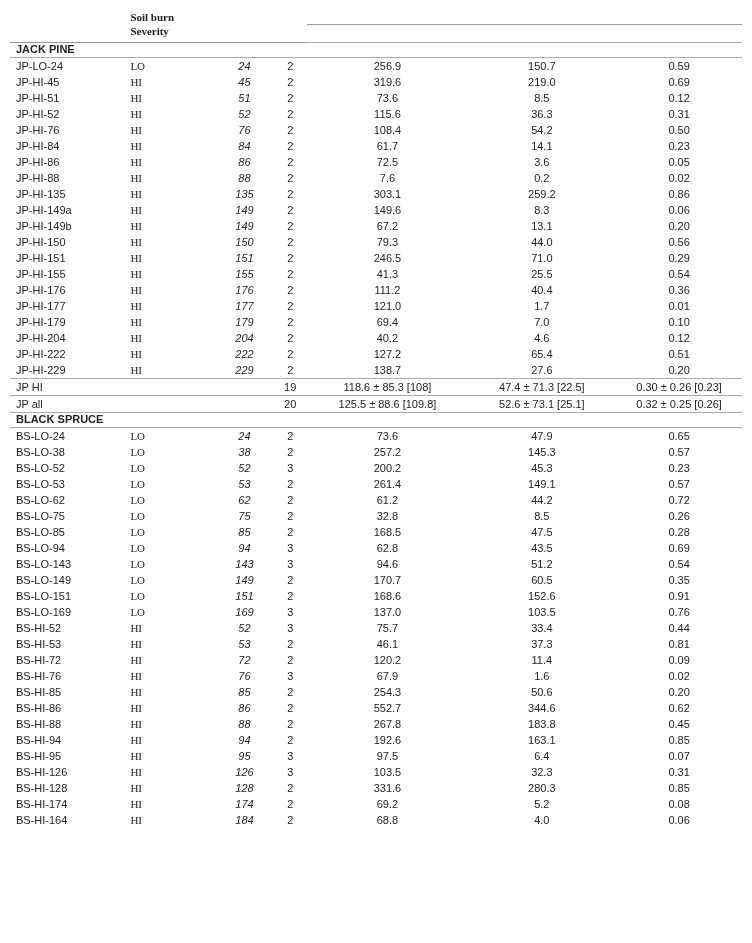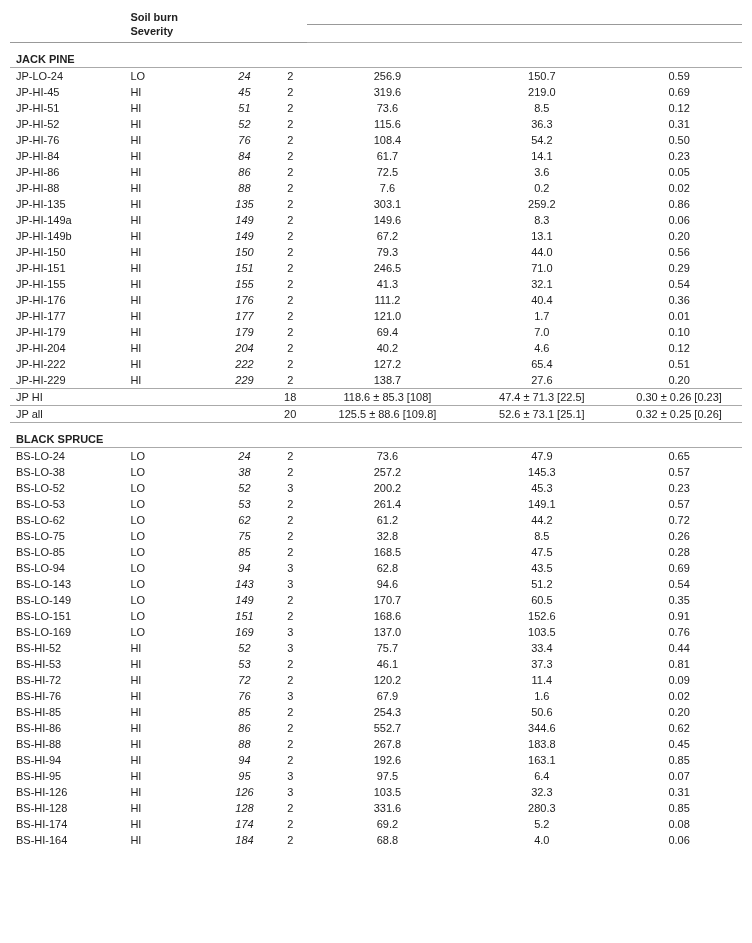--- a/index.html
+++ b/index.html
@@ -40,33 +40,33 @@
       border-bottom: 1px solid #aaa;
       font-weight: bold;
     }
     td {
       border-bottom: none;
     }
     .section-header td {
       font-weight: bold;
       font-size: 11px;
       background: #fff;
-      padding-top: 10px;
+      padding-top: 0;
       padding-bottom: 2px;
       border-bottom: 1px solid #aaa;
     }
     .summary-row td {
       border-top: 1px solid #aaa;
       border-bottom: 1px solid #aaa;
     }
     td.center, th.center {
       text-align: center;
     }
     .col-plotid { width: 100px; }
-    .col-severity { width: 80px; }
+    .col-severity { width: 80px; font-family: Liberation Serif, serif; }
     .col-ysf { width: 50px; font-style: italic; }
     .col-n { width: 30px; }
     .col-orgmin { width: 140px; }
     .col-orgonly { width: 130px; }
     .col-fraction { width: 110px; }
     .charcoal-header-cell {
       text-align: center;
       border-bottom: 1px solid #999;
     }
   </style>
@@ -209,21 +209,21 @@
       <td class="col-orgmin center">246.5</td>
       <td class="col-orgonly center">71.0</td>
       <td class="col-fraction center">0.29</td>
     </tr>
         <tr>
       <td class="col-plotid">JP-HI-155</td>
       <td class="col-severity">HI</td>
       <td class="col-ysf center">155</td>
       <td class="col-n center">2</td>
       <td class="col-orgmin center">41.3</td>
-      <td class="col-orgonly center">32.1</td>
+      <td class="col-orgonly center">25.5</td>
       <td class="col-fraction center">0.54</td>
     </tr>
         <tr>
       <td class="col-plotid">JP-HI-176</td>
       <td class="col-severity">HI</td>
       <td class="col-ysf center">176</td>
       <td class="col-n center">2</td>
       <td class="col-orgmin center">111.2</td>
       <td class="col-orgonly center">40.4</td>
       <td class="col-fraction center">0.36</td>
@@ -270,21 +270,21 @@
       <td class="col-ysf center">229</td>
       <td class="col-n center">2</td>
       <td class="col-orgmin center">138.7</td>
       <td class="col-orgonly center">27.6</td>
       <td class="col-fraction center">0.20</td>
     </tr>
         <tr class="summary-row">
       <td class="col-plotid">JP HI</td>
       <td class="col-severity"></td>
       <td class="col-ysf center"></td>
-      <td class="col-n center">18</td>
+      <td class="col-n center">19</td>
       <td class="col-orgmin center">118.6 ± 85.3 [108]</td>
       <td class="col-orgonly center">47.4 ± 71.3 [22.5]</td>
       <td class="col-fraction center">0.30 ± 0.26 [0.23]</td>
     </tr>
         <tr class="summary-row">
       <td class="col-plotid">JP all</td>
       <td class="col-severity"></td>
       <td class="col-ysf center"></td>
       <td class="col-n center">20</td>
       <td class="col-orgmin center">125.5 ± 88.6 [109.8]</td>

